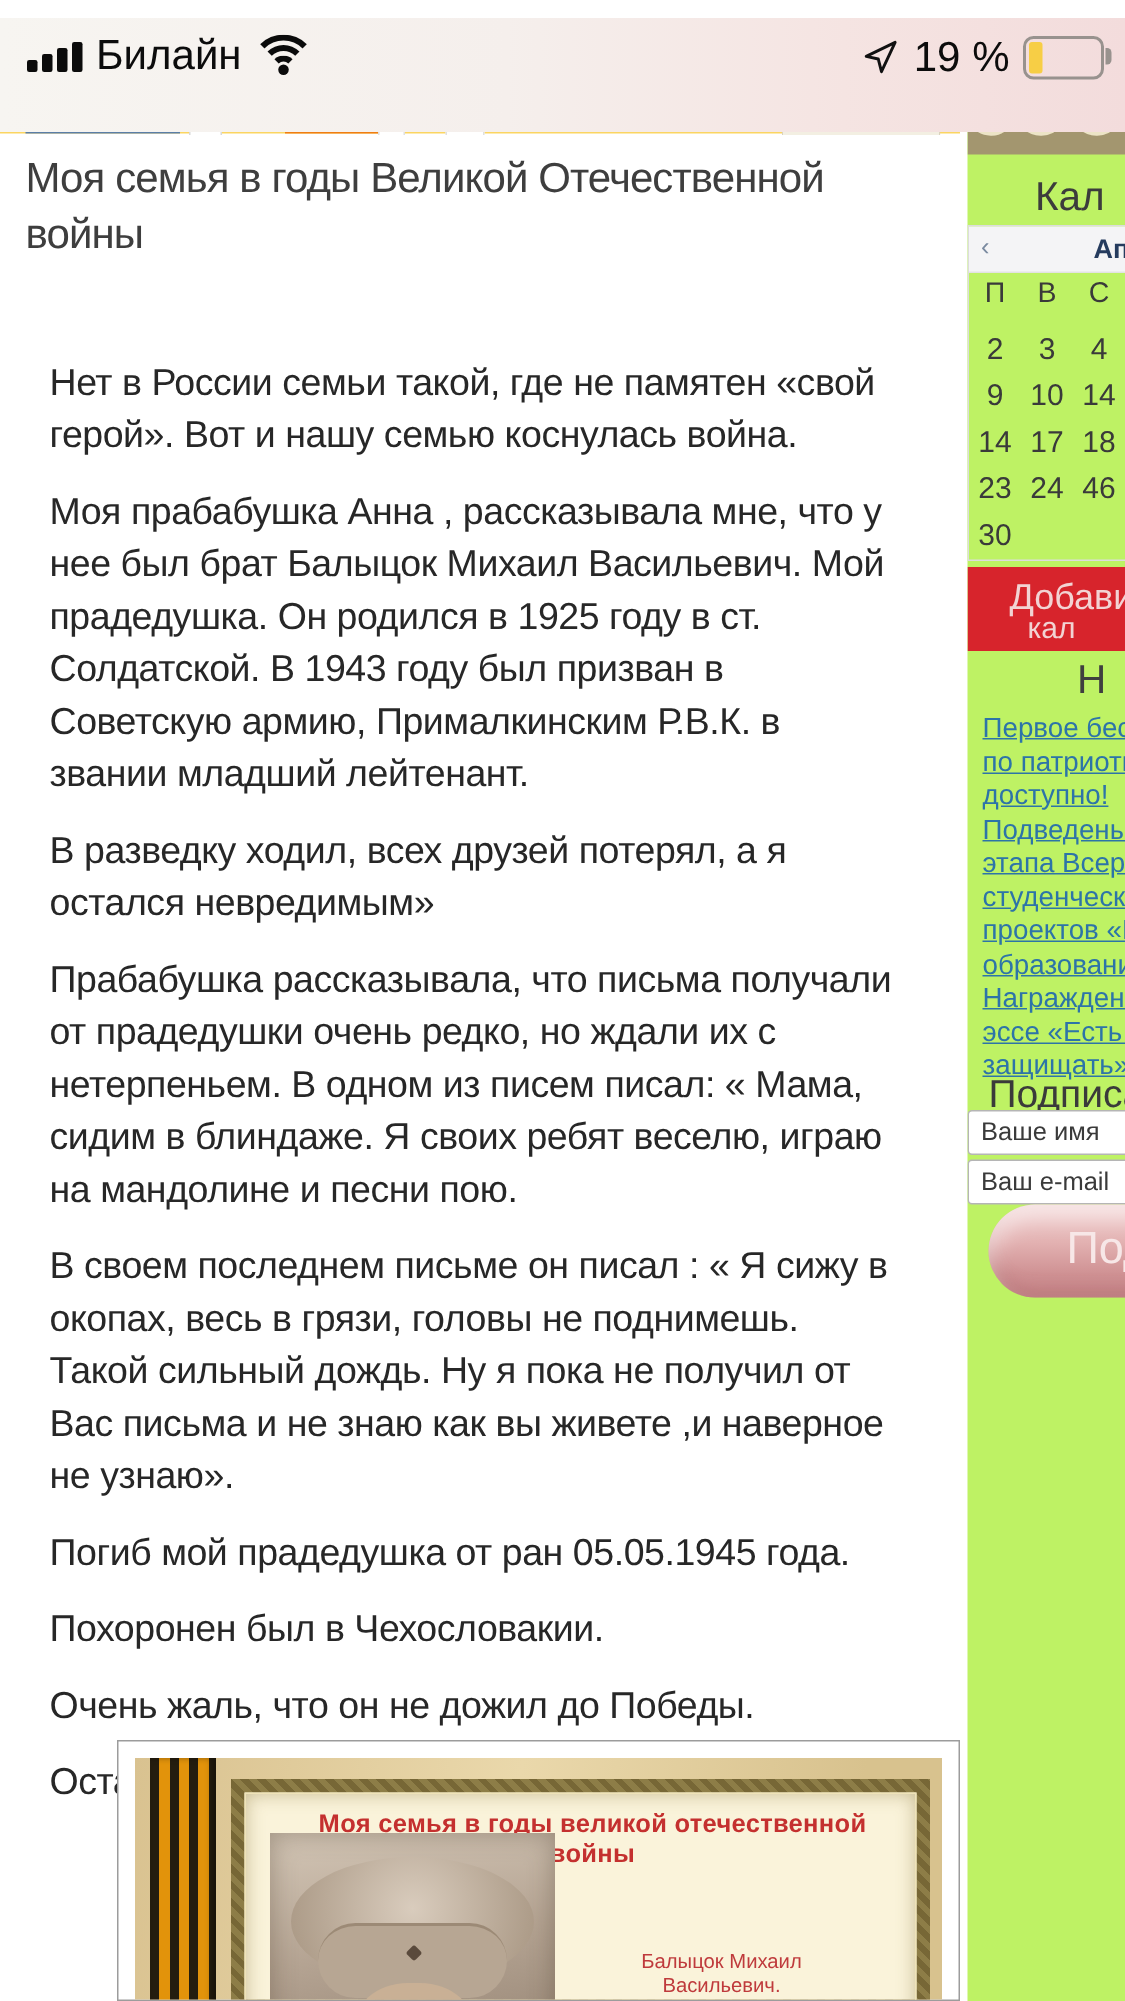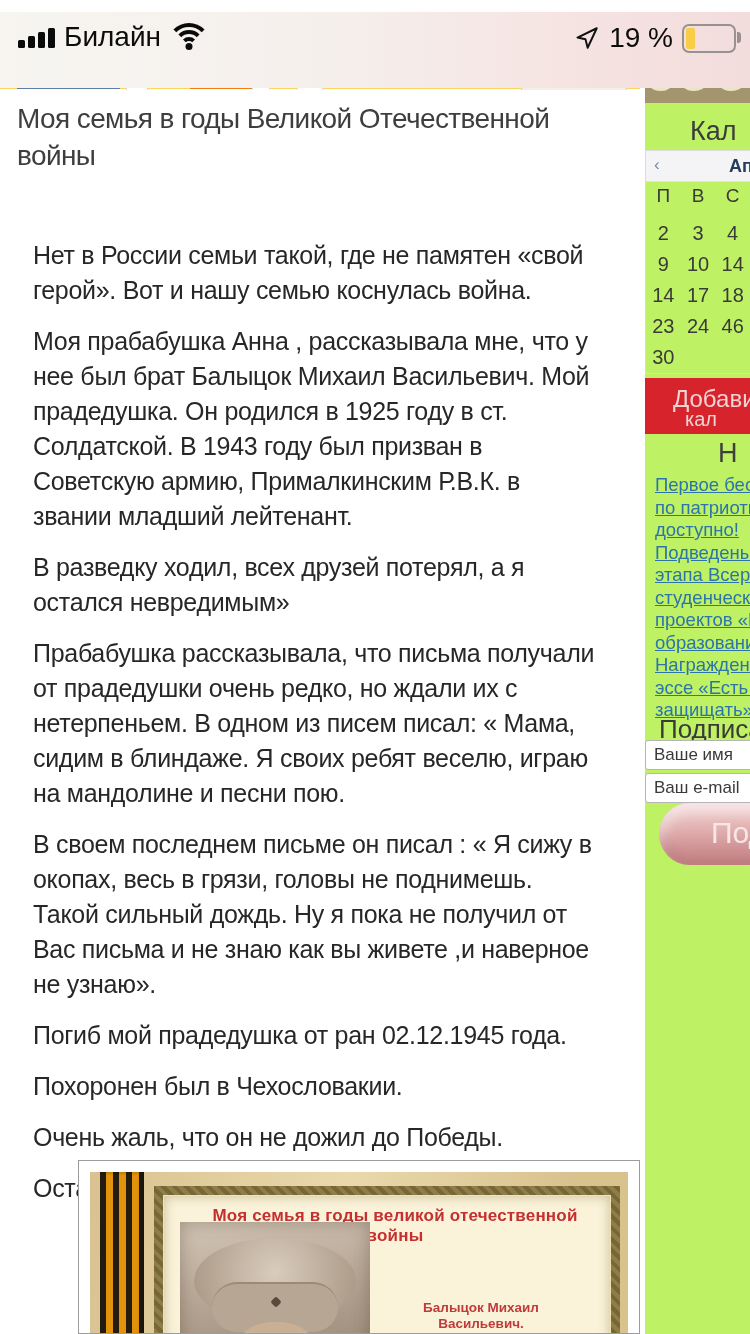--- a/index.html
+++ b/index.html
@@ -65,21 +65,21 @@
   .photo{position:absolute;left:90px;top:50px;width:190px;height:170px;
          background:linear-gradient(170deg,#d3c6b6 0%,#b4a392 45%,#8e7d6c 100%);
          box-shadow:inset 0 0 18px rgba(60,45,30,.35);}
   .hat{position:absolute;left:14px;top:16px;width:162px;height:86px;border-radius:50%;
        background:radial-gradient(circle at 50% 40%,#d9ccbd,#a5937f);}
   .hatf{position:absolute;left:32px;top:60px;width:126px;height:48px;border-radius:26px;
         background:#b7a693;border-top:2px solid #9c8a76;}
   .star{position:absolute;left:92px;top:76px;width:8px;height:8px;background:#5a4a3c;border-radius:2px;transform:rotate(45deg);}
   .face{position:absolute;left:54px;top:100px;width:84px;height:74px;border-radius:45%;background:#c9b095;}
   .caption{position:absolute;left:305px;top:128px;width:172px;text-align:center;
-           color:#bf3a3c;font-weight:700;font-size:13.5px;line-height:16px;}
+           color:#bf3a3c;font-weight:400;font-size:13.5px;line-height:16px;}
 
   
   .sidebar{position:absolute;left:645px;top:76px;width:105px;height:1258px;overflow:hidden;background:#bef264;}
   .logo-block{position:absolute;left:0;top:2px;width:105px;height:25px;background:#a3966f;overflow:hidden;}
   .logo-block span{position:absolute;left:2px;top:-27px;font-size:44px;font-weight:700;color:#ece4c6;letter-spacing:3px;}
   .cal-title{position:absolute;left:45px;top:40px;font-size:27px;color:#3c3c3c;white-space:nowrap;}
   .cal{position:absolute;left:0;top:74px;width:105px;border-top:1px solid #dcdcdc;border-left:1px solid #dcdcdc;border-bottom:1px solid #dcdcdc;box-sizing:border-box;}
   .cal-head{position:relative;height:30px;background:#f4f4f6;border-bottom:1px solid #e3e3e3;}
   .cal-prev{position:absolute;left:8px;top:4px;font-size:17px;color:#7a8aa0;cursor:default;}
   .cal-month{position:absolute;left:83px;top:5px;font-size:18px;font-weight:700;color:#253b5e;white-space:nowrap;}
@@ -157,21 +157,21 @@
       </div>
   </div>
 
   <h1 class="article-title" style="margin:0;">Моя семья в годы Великой Отечественной войны</h1>
   <div class="article-body">
     <p>Нет в России семьи такой, где не памятен «свой герой». Вот и нашу семью коснулась война.</p>
     <p>Моя прабабушка Анна , рассказывала мне, что у нее был брат Балыцок Михаил Васильевич. Мой прадедушка. Он родился в 1925 году в ст. Солдатской. В 1943 году был призван в Советскую армию, Прималкинским Р.В.К. в звании младший лейтенант.</p>
     <p>В разведку ходил, всех друзей потерял, а я остался невредимым»</p>
     <p>Прабабушка рассказывала, что письма получали от прадедушки очень редко, но ждали их с нетерпеньем. В одном из писем писал: « Мама, сидим в блиндаже. Я своих ребят веселю, играю на мандолине и песни пою.</p>
     <p>В своем последнем письме он писал : « Я сижу в окопах, весь в грязи, головы не поднимешь. Такой сильный дождь. Ну я пока не получил от Вас письма и не знаю как вы живете ,и наверное не узнаю».</p>
-    <p>Погиб мой прадедушка от ран 02.12.1945 года.</p>
+    <p>Погиб мой прадедушка от ран 05.05.1945 года.</p>
     <p>Похоронен был в Чехословакии.</p>
     <p>Очень жаль, что он не дожил до Победы.</p>
     <p>Оставалось всего 7 дней.</p>
   </div>
 
   <div class="card">
     <div class="art">
       <div class="ribbon"></div>
       <div class="gold">
         <div class="panel">

